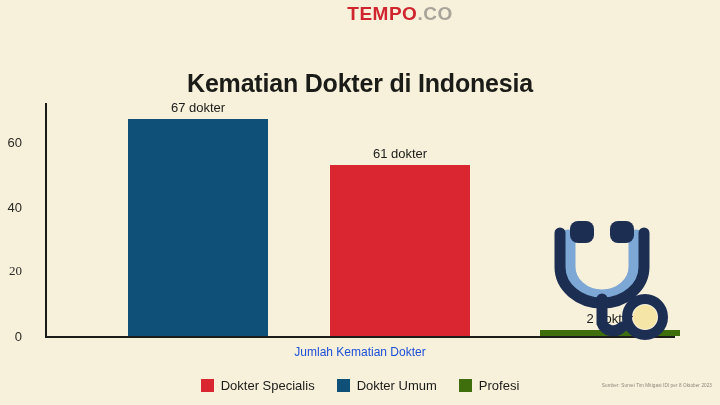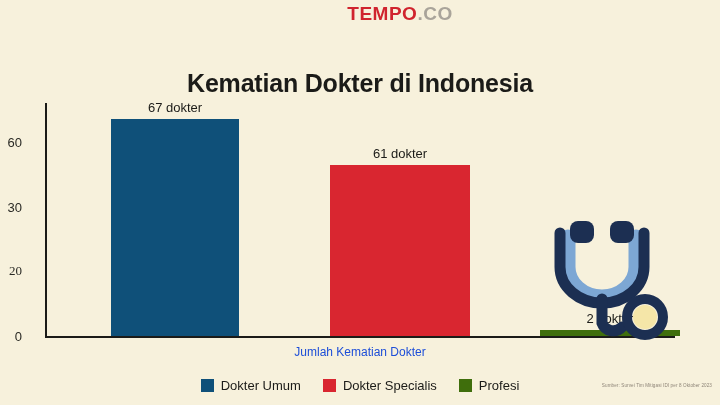--- a/index.html
+++ b/index.html
@@ -105,25 +105,25 @@
 <div id="title">
   <span>Kematian Dokter di Indonesia</span>
 </div>
 
 <div id="plot">
   <div id="axis-y"></div>
   <div id="axis-x"></div>
   <div id="yticks">
       <div class="ytick" style="top: 233px;">0</div>
       <div class="ytick" style="top: 168.278px; font-family: Liberation Serif, serif;">20</div>
-      <div class="ytick" style="top: 103.556px;">30</div>
+      <div class="ytick" style="top: 103.556px;">40</div>
       <div class="ytick" style="top: 38.8333px;">60</div>
     </div>
   <div id="bars">
-      <div class="bar" style="background: rgb(15, 80, 121); width: 128px; height: 216.819px; left: 66px;">
+      <div class="bar" style="background: rgb(15, 80, 121); width: 140px; height: 216.819px; left: 83px;">
         <span class="bar-label">67 dokter</span>
       </div>
       <div class="bar" style="background: rgb(217, 38, 48); width: 140px; height: 171px; left: 285px;">
         <span class="bar-label">61 dokter</span>
       </div>
       <div class="bar" style="background: rgb(63, 110, 12); width: 140px; height: 6.47222px; left: 495px;">
         <span class="bar-label">2 dokter</span>
       </div>
     </div>
 
@@ -141,26 +141,26 @@
     <circle cx="105" cy="102" r="18" fill="none" stroke="#1c2f52" stroke-width="10"></circle>
 
     <circle cx="105" cy="102" r="12" fill="#f5e6a8"></circle>
   </svg>
 </div>
 
 <div id="xcaption">Jumlah Kematian Dokter</div>
 
 <div id="legend">
     <div class="legend-item">
+      <span class="legend-swatch" style="background: rgb(217, 38, 48);"></span>
+      <span class="legend-label">Dokter Specialis</span>
+    </div>
+    <div class="legend-item">
       <span class="legend-swatch" style="background: rgb(15, 80, 121);"></span>
       <span class="legend-label">Dokter Umum</span>
-    </div>
-    <div class="legend-item">
-      <span class="legend-swatch" style="background: rgb(217, 38, 48);"></span>
-      <span class="legend-label">Dokter Specialis</span>
     </div>
     <div class="legend-item">
       <span class="legend-swatch" style="background: rgb(63, 110, 12);"></span>
       <span class="legend-label">Profesi</span>
     </div>
   </div>
 
 <div id="source">Sumber: Survei Tim Mitigasi IDI per 8 Oktober 2023</div>
 
 </body></html>

